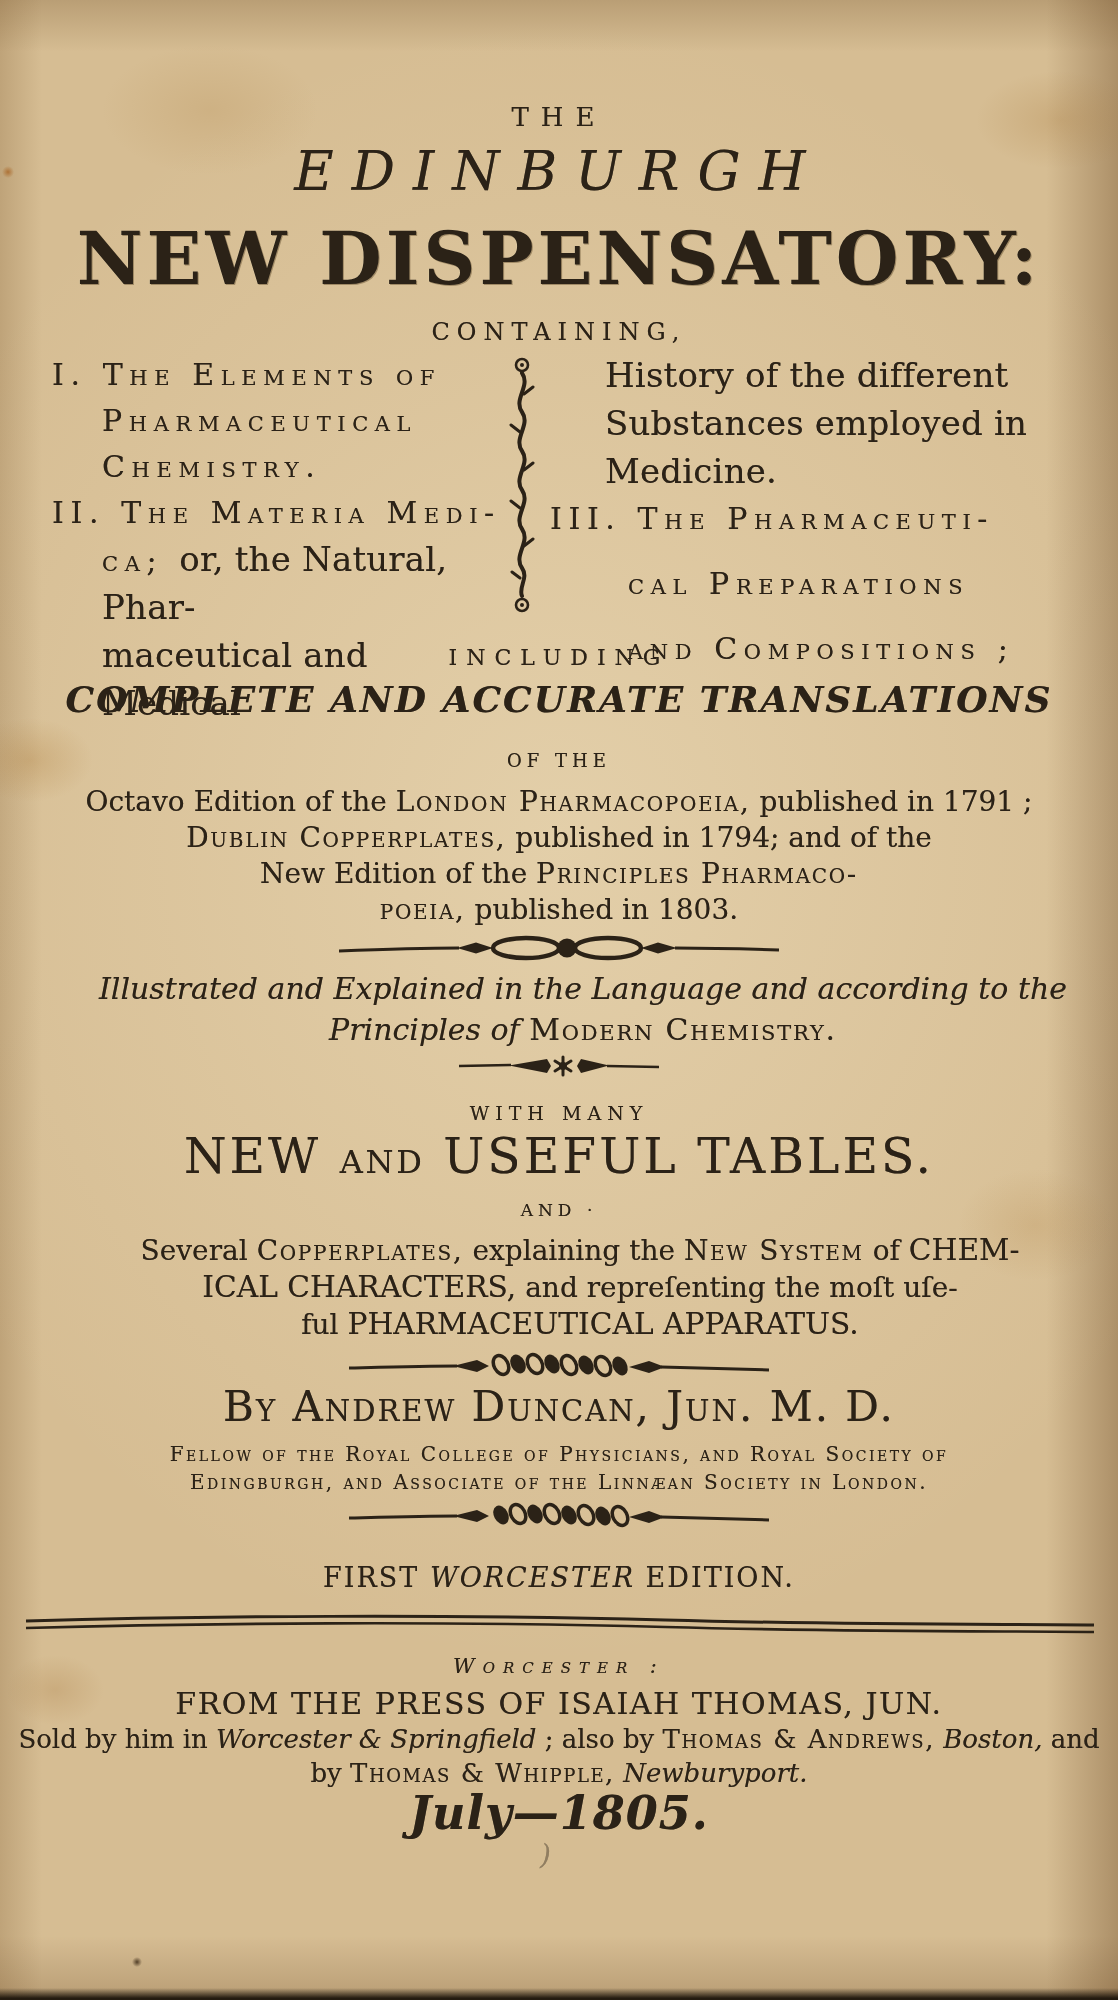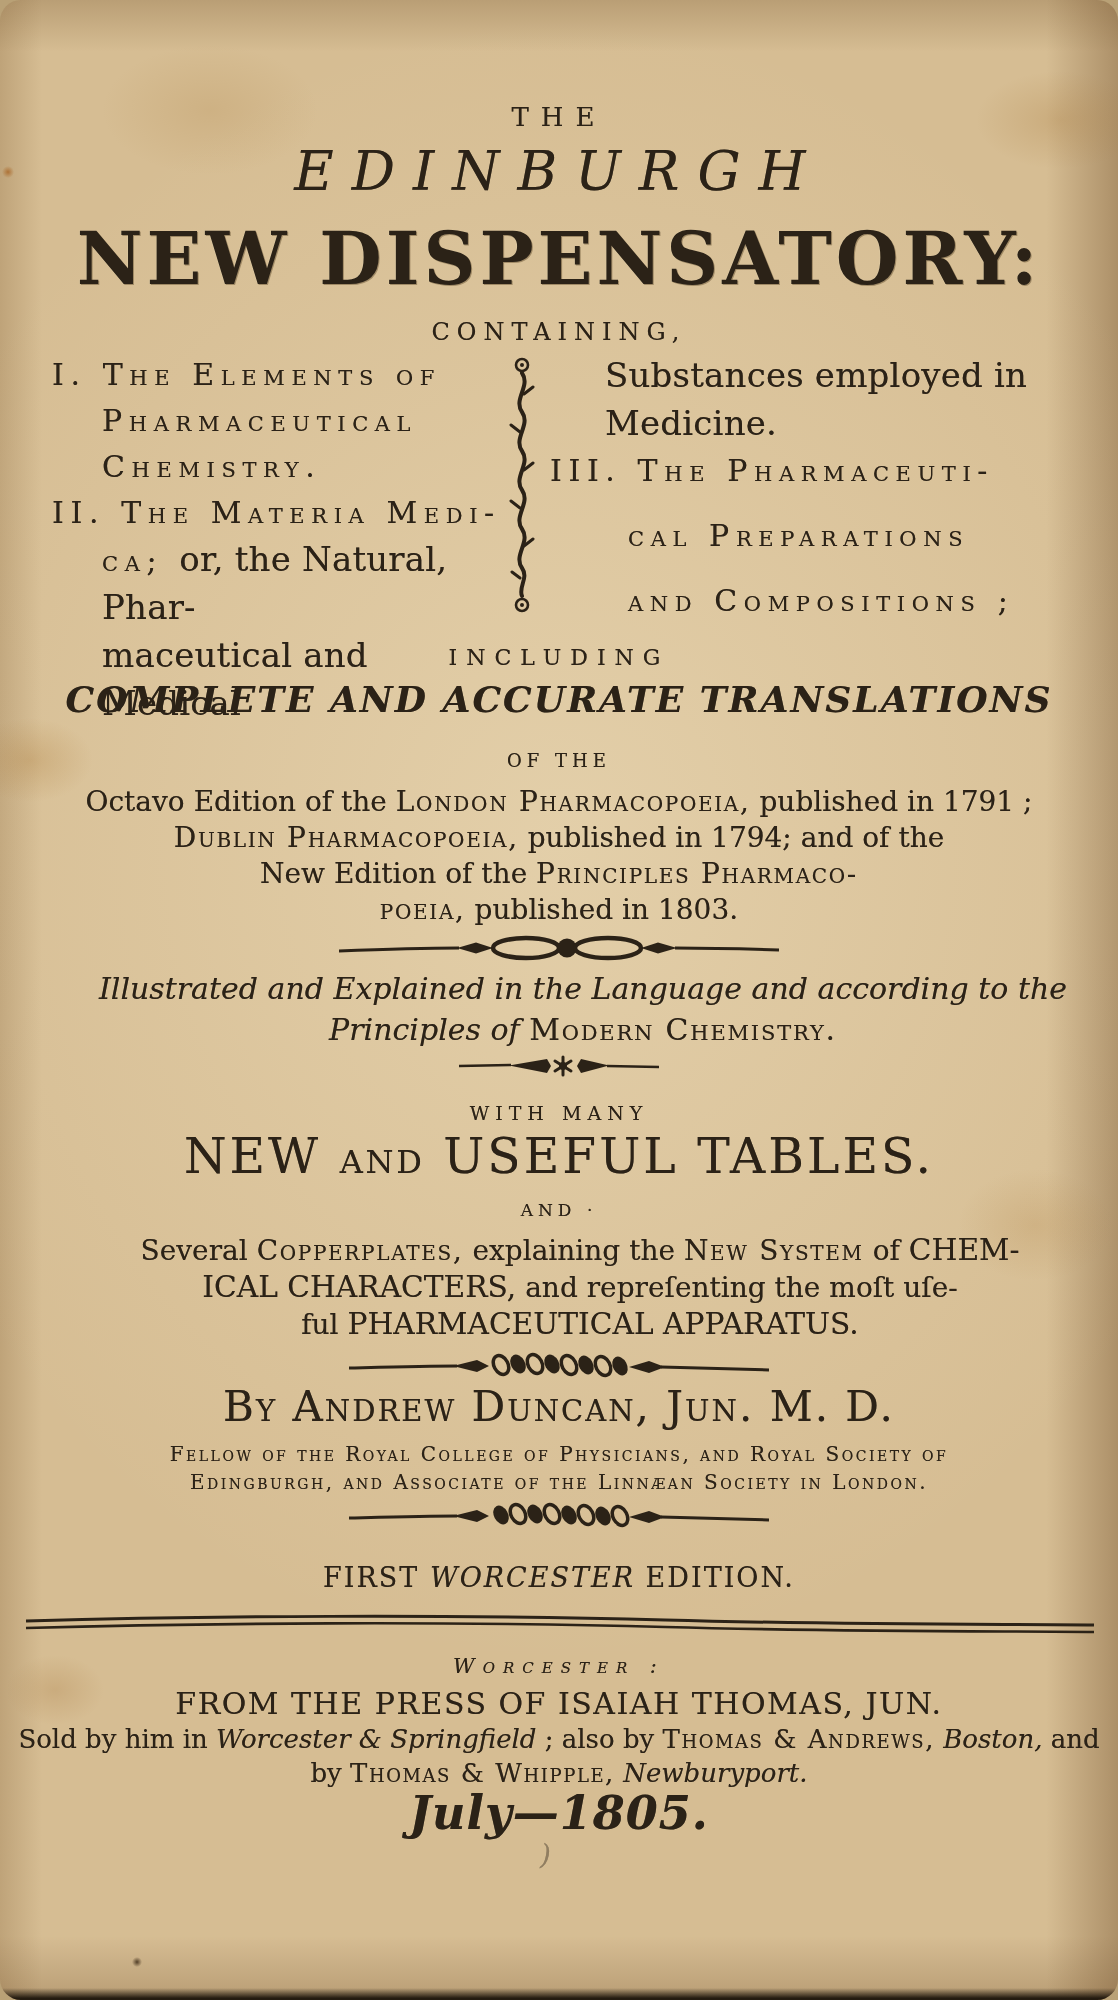--- a/index.html
+++ b/index.html
@@ -18,21 +18,20 @@
       radial-gradient(ellipse 70px 50px at 55px 1690px, rgba(160,110,50,.22), rgba(160,110,50,0) 70%),
       radial-gradient(ellipse 150px 90px at 210px 110px, rgba(173,130,70,.20), rgba(173,130,70,0) 72%),
       radial-gradient(ellipse 110px 80px at 1035px 1225px, rgba(170,122,58,.20), rgba(170,122,58,0) 70%),
       radial-gradient(ellipse 120px 70px at 1060px 120px, rgba(165,118,55,.25), rgba(165,118,55,0) 70%),
       radial-gradient(ellipse 85% 55% at 50% 42%, rgba(248,236,205,.38), rgba(248,236,205,0) 75%),
       linear-gradient(to right, rgba(121,86,44,.25), rgba(121,86,44,0) 42px),
       linear-gradient(to left, rgba(104,70,34,.38), rgba(110,75,38,0) 72px),
       linear-gradient(to bottom, rgba(120,88,48,.30), rgba(120,88,48,0) 52px),
       linear-gradient(to top, rgba(115,82,45,.30), rgba(115,82,45,0) 64px);
     text-shadow:0 0 .6px rgba(43,34,23,.55);
-    border-radius:21px;
   }
   .blk{position:absolute;left:0;width:100%;text-align:center;white-space:nowrap;}
   .the{top:102px;font-size:26px;letter-spacing:12px;}
   .edinburgh{top:140px;font-size:54px;font-style:italic;letter-spacing:18px;font-weight:500;}
   .main-title{top:216px;font-size:72px;font-weight:700;letter-spacing:4px;
     text-shadow:1px 1px 0 rgba(90,70,40,.45), -0.5px -0.5px 0 rgba(230,215,180,.5);}
   .containing{top:318px;font-size:24px;letter-spacing:7px;}
   .columns{position:absolute;top:352px;left:52px;width:1030px;display:grid;grid-template-columns:452px 46px 1fr;}
   .columns .ln{line-height:46px;font-size:30px;text-align:left;}
   .ind1{padding-left:50px;}
@@ -101,35 +100,36 @@
       <svg width="36" height="258" viewBox="0 0 36 258">
         <circle class="inkline" cx="18" cy="9" r="6" stroke-width="2.6"></circle>
         <circle class="inkfill" cx="18" cy="9" r="2"></circle>
         <path class="inkline" stroke-width="4" stroke-linecap="round" d="M18,17 C27,30 9,43 18,56 C27,69 9,82 18,95 C27,108 9,121 18,134 C27,147 9,160 18,173 C27,186 9,199 18,212 C25,222 14,231 18,240"></path>
         <path class="inkline" stroke-width="3" stroke-linecap="round" d="M20,38 l9,-7 M16,76 l-9,-7 M20,114 l9,-7 M16,152 l-9,-7 M20,190 l9,-7 M16,222 l-8,-6"></path>
         <circle class="inkline" cx="18" cy="249" r="6" stroke-width="2.6"></circle>
         <circle class="inkfill" cx="18" cy="249" r="2"></circle>
       </svg>
     </div>
     <div>
+      <div class="ln ind2"><span class="seg-rb">History of the different</span></div>
       <div class="ln ind2"><span class="seg-rb">Substances employed in</span></div>
       <div class="ln ind2"><span class="seg-rb">Medicine.</span></div>
       <div class="ln"><span class="seg-scw">III. The Pharmaceuti-</span></div>
       <div class="ln ind3"><span class="seg-scw">cal Preparations</span></div>
       <div class="ln ind3"><span class="seg-scw">and Compositions ;</span></div>
     </div>
   </div>
 
   <div class="blk complete">COMPLETE AND ACCURATE TRANSLATIONS</div>
   <div class="blk including">INCLUDING</div>
   <div class="blk ofthe">OF THE</div>
 
   <div class="blk octavo">
     <div class="ln"><span class="seg-r">Octavo Edition of the </span><span class="seg-sc">London Pharmacopoeia,</span><span class="seg-r"> published in 1791 ;</span></div>
-    <div class="ln"><span class="seg-sc">Dublin Pharmacopoeia,</span><span class="seg-r"> published in 1794; and of the</span></div>
+    <div class="ln"><span class="seg-sc">Dublin Copperplates,</span><span class="seg-r"> published in 1794; and of the</span></div>
     <div class="ln"><span class="seg-r">New Edition of the </span><span class="seg-sc">Principles Pharmaco-</span></div>
     <div class="ln"><span class="seg-sc">poeia,</span><span class="seg-r"> published in 1803.</span></div>
   </div>
 
   <div class="orn orn1">
     <svg width="440" height="38" viewBox="0 0 440 38">
       <path class="inkline" stroke-width="3" d="M0,21 C50,19 90,18 120,18"></path>
       <polygon class="inkfill" points="118,18 137,12.5 154,18 137,23.5"></polygon>
       <ellipse class="inkline" cx="187" cy="18" rx="33" ry="10" stroke-width="4.5"></ellipse>
       <circle class="inkfill" cx="228" cy="18" r="9.5"></circle>

